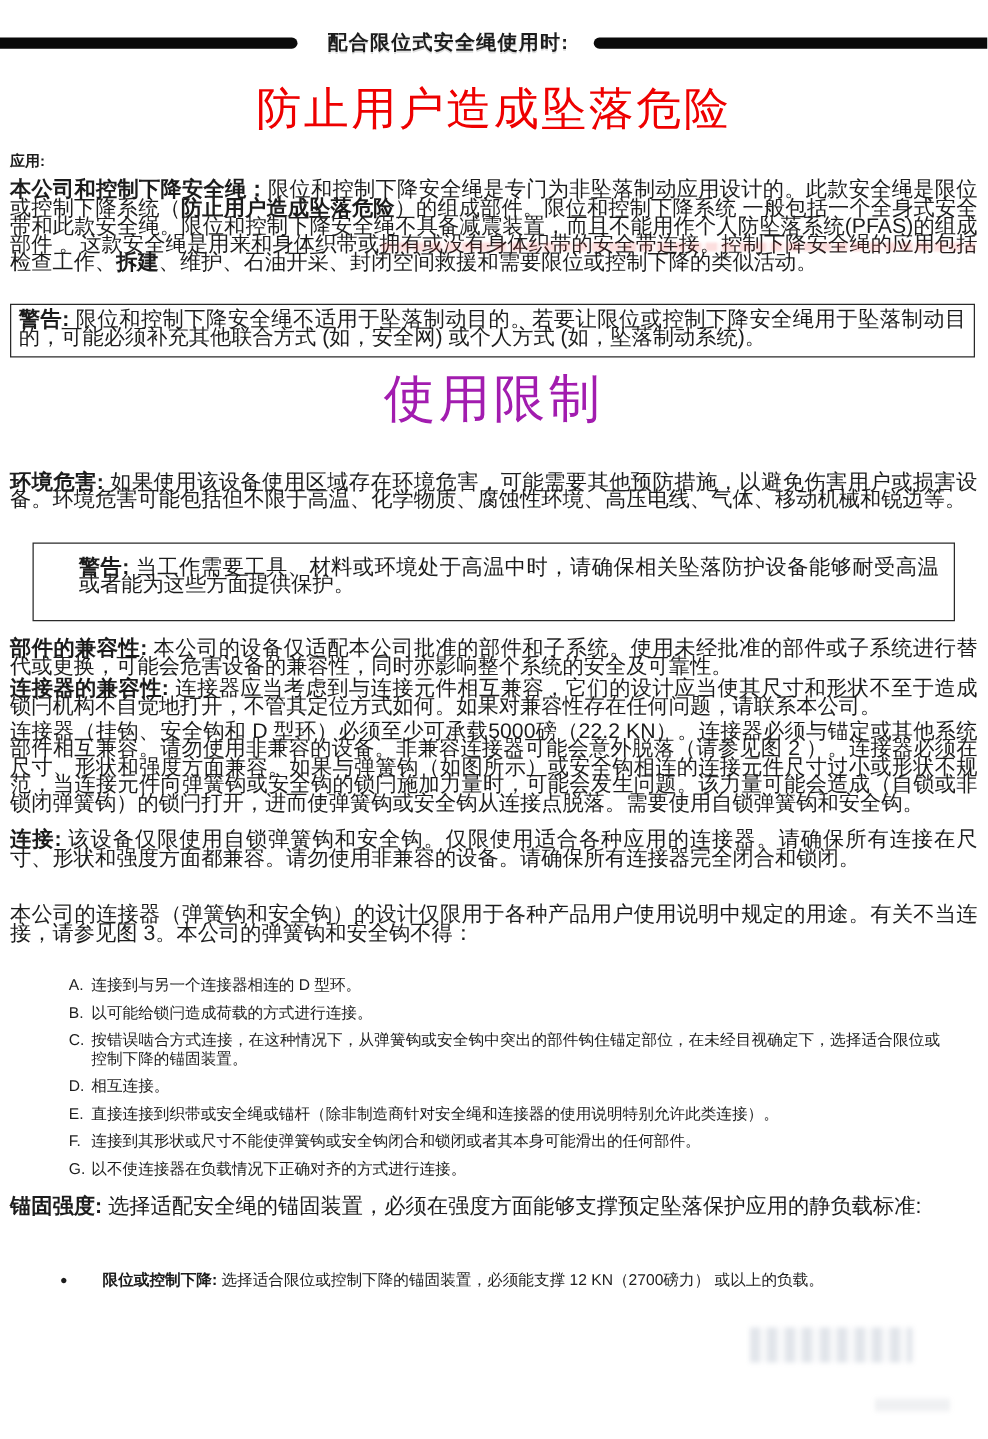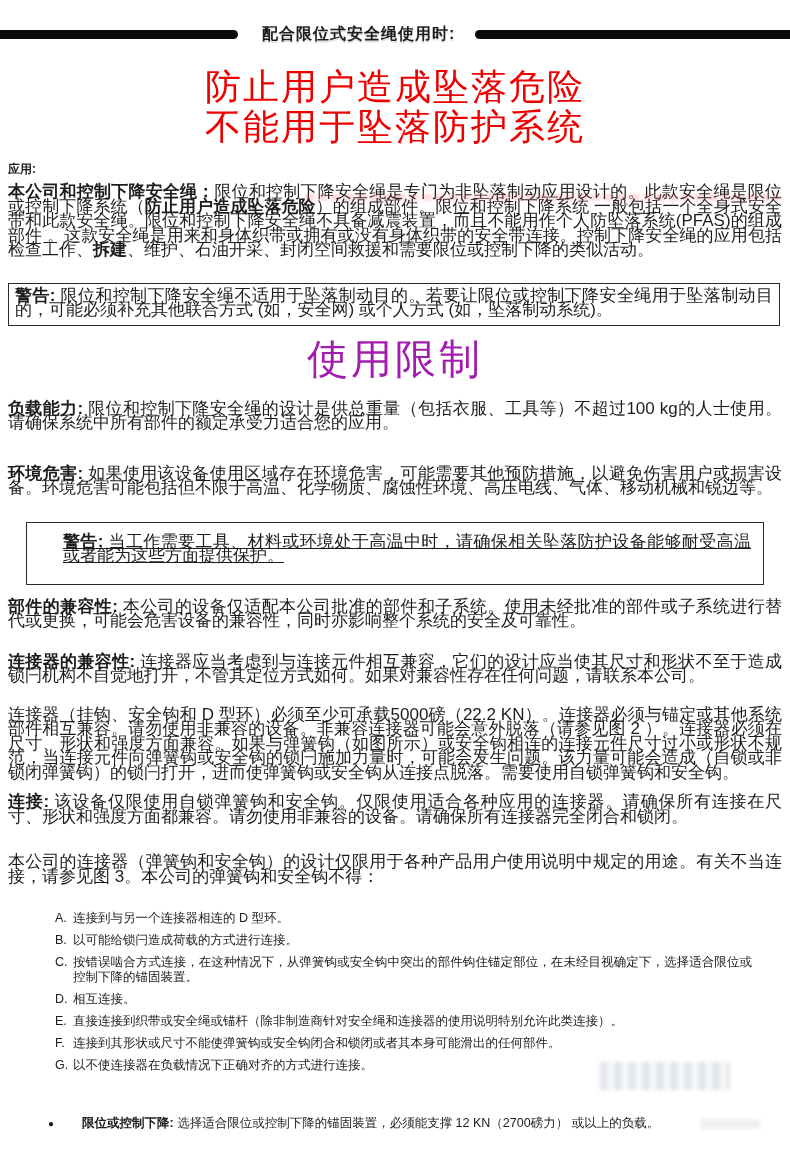--- a/index.html
+++ b/index.html
@@ -72,37 +72,36 @@
   
   .warning-box-1 {
     margin: 25px 2px 0 0;
     border: 1.5px solid #2a2a2a;
     padding: 5px 6px 7px 6px;
   }
   .warning-box-2 {
     margin: 26px 18px 0 18px;
     border: 1.5px solid #2a2a2a;
     padding: 12px 12px 20px 36px;
-    text-decoration: underline;
   }
 
   .limits-heading {
     margin-top: 9px;
     text-align: center;
     color: #a21caf;
     font-size: 41px;
     line-height: 48px;
     font-weight: 500;
     letter-spacing: 3px;
   }
   .mt-load   { margin-top: 19px; }
   .mt-env    { margin-top: 36px; }
   .mt-parts  { margin-top: 15px; }
-  .mt-conn-c { margin-top: 26px; }
-  .mt-conn-p { margin-top: 24px; }
+  .mt-conn-c { margin-top: 3px; }
+  .mt-conn-p { margin-top: 5px; }
   .mt-conn   { margin-top: 15px; }
   .mt-design { margin-top: 31px; }
   .mt-anchor { margin-top: 16px; }
 
   
   .prohibited-list { margin-top: 27px; padding-left: 47px; }
   .list-item {
     display: flex; margin-bottom: 7.5px;
     font-size: 12.5px; line-height: 14.5px;
   }
@@ -123,40 +122,38 @@
 <div class="page">
 
   <div class="top-rule-row">
     <div class="rule left"></div>
     <div class="header-title">配合限位式安全绳使用时:</div>
     <div class="rule right"></div>
   </div>
 
   <div class="alert-headline">
     <div>防止用户造成坠落危险</div>
-    <div>不能用于坠落防护系统</div>
   </div>
 
   <div class="ghost-line"></div>
   <div class="scan-smudge smudge-1"></div>
   <div class="scan-smudge smudge-2"></div>
 
   <div class="content">
 
     <div class="heading-app">应用:</div>
 
     <p class="body-text para-intro"><b>本公司和控制下降安全绳：</b><span>限位和控制下降安全绳是专门为非坠落制动应用设计的。此款安全绳是限位或控制下降系统（</span><b>防止用户造成坠落危险</b><span>）的组成部件。限位和控制下降系统 一般包括一个全身式安全带和此款安全绳。限位和控制下降安全绳不具备减震装置，而且不能用作个人防坠落系统(PFAS)的组成部件 。这款安全绳是用来和身体织带或拥有或没有身体织带的安全带连接。控制下降安全绳的应用包括检查工作、</span><b>拆建</b><span>、维护、石油开采、封闭空间救援和需要限位或控制下降的类似活动。</span></p>
 
     <div class="warning-box-1">
       <p class="body-text"><b>警告:</b><span> 限位和控制下降安全绳不适用于坠落制动目的。若要让限位或控制下降安全绳用于坠落制动目的，可能必须补充其他联合方式 (如，安全网) 或个人方式 (如，坠落制动系统)。</span></p>
     </div>
 
     <div class="limits-heading">使用限制</div>
 
-    <p class="body-text mt-load"><b>负载能力:</b><span> 限位和控制下降安全绳的设计是供总重量（包括衣服、工具等）不超过100 kg的人士使用。请确保系统中所有部件的额定承受力适合您的应用。</span></p>
 
     <p class="body-text mt-env"><b>环境危害:</b><span> 如果使用该设备使用区域存在环境危害，可能需要其他预防措施，以避免伤害用户或损害设备。环境危害可能包括但不限于高温、化学物质、腐蚀性环境、高压电线、气体、移动机械和锐边等。</span></p>
 
     <div class="warning-box-2">
       <p class="body-text"><b>警告:</b><span> 当工作需要工具、材料或环境处于高温中时，请确保相关坠落防护设备能够耐受高温或者能为这些方面提供保护。</span></p>
     </div>
 
     <p class="body-text mt-parts"><b>部件的兼容性:</b><span> 本公司的设备仅适配本公司批准的部件和子系统。使用未经批准的部件或子系统进行替代或更换，可能会危害设备的兼容性，同时亦影响整个系统的安全及可靠性。</span></p>
 
     <p class="body-text mt-conn-c"><b>连接器的兼容性:</b><span> 连接器应当考虑到与连接元件相互兼容，它们的设计应当使其尺寸和形状不至于造成锁闩机构不自觉地打开，不管其定位方式如何。如果对兼容性存在任何问题，请联系本公司。</span></p>
@@ -191,20 +188,21 @@
       <div class="list-item">
         <span class="list-letter">F.</span>
         <span class="list-text">连接到其形状或尺寸不能使弹簧钩或安全钩闭合和锁闭或者其本身可能滑出的任何部件。</span>
       </div>
       <div class="list-item">
         <span class="list-letter">G.</span>
         <span class="list-text">以不使连接器在负载情况下正确对齐的方式进行连接。</span>
       </div>
     </div>
 
+    <p class="body-text mt-anchor"><b>锚固强度:</b><span> 选择适配安全绳的锚固装置，必须在强度方面能够支撑预定坠落保护应用的静负载标准:</span></p>
 
     <div class="bullet-row">
       <span class="bullet-dot">●</span>
       <span><b>限位或控制下降:</b><span> 选择适合限位或控制下降的锚固装置，必须能支撑 12 KN（2700磅力） 或以上的负载。</span></span>
     </div>
 
   </div>
 </div>
 
 </body></html>

